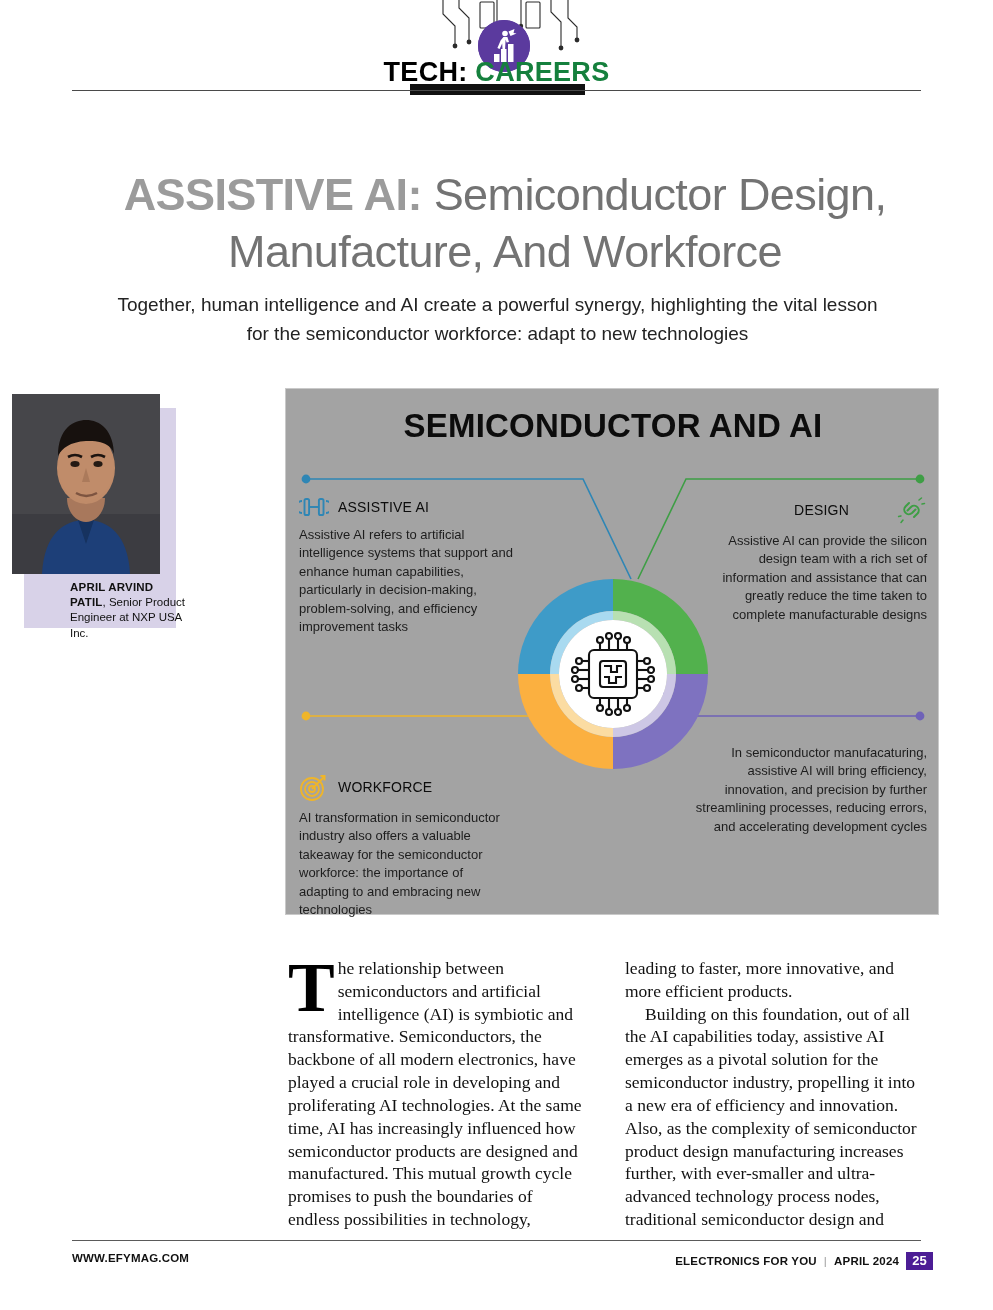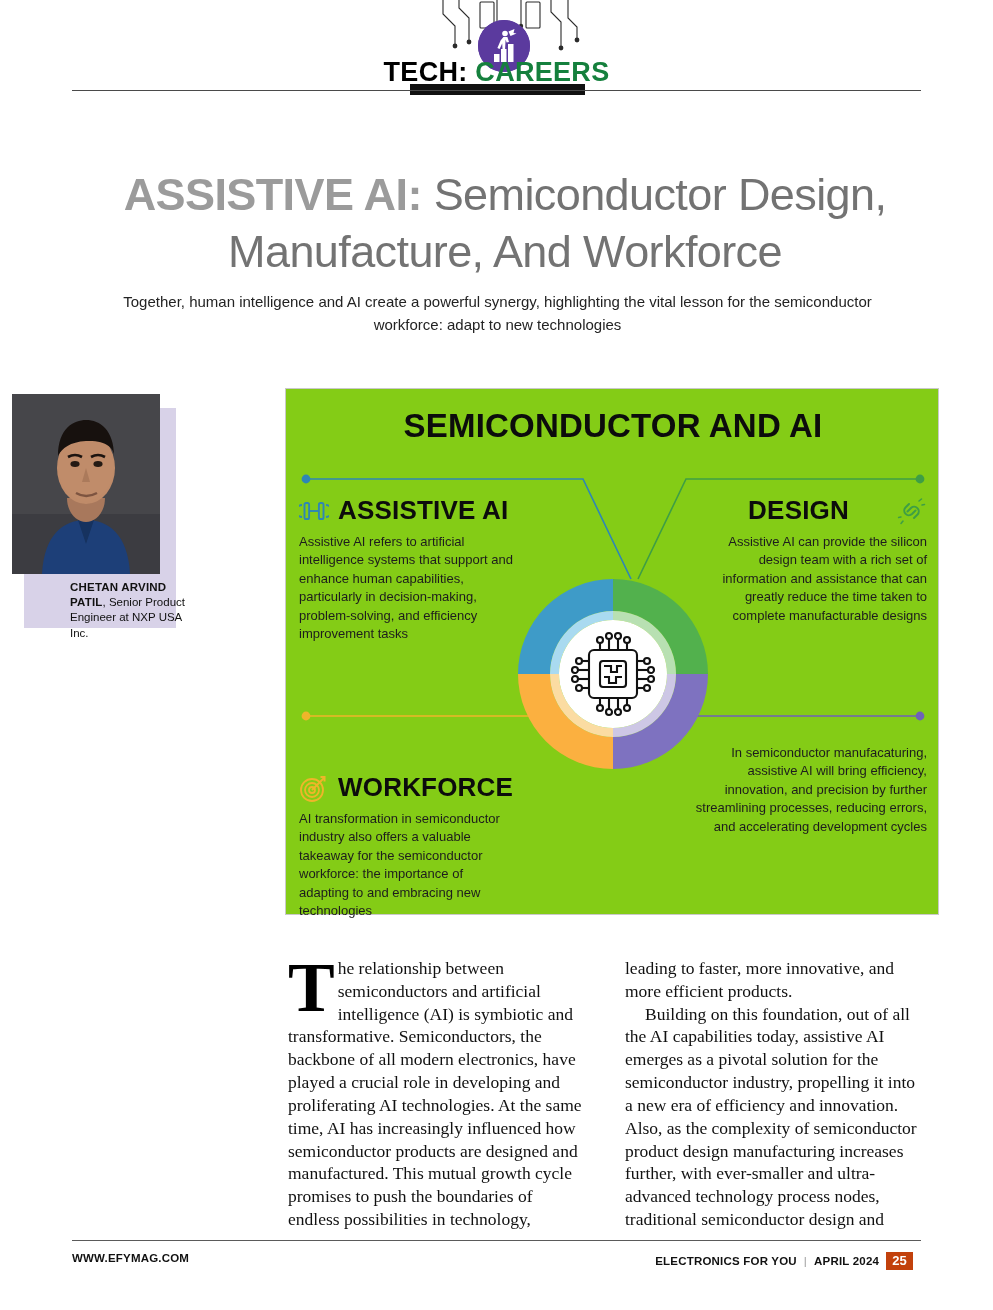--- a/index.html
+++ b/index.html
@@ -88,21 +88,21 @@
     font-weight: bold;
   }
   .headline .hl-black { color: #737373; }
 
   .deck {
     position: absolute;
     top: 290px;
     left: 115px;
     width: 765px;
     text-align: center;
-    font-size: 15px;
+    font-size: 19px;
     line-height: 1.55;
     color: #232323;
   }
 
   
   .author-wrap {
     position: absolute;
     top: 394px;
     left: 12px;
     width: 175px;
@@ -140,21 +140,21 @@
   }
 
   
   .info-card {
     position: absolute;
     top: 388px;
     left: 285px;
     width: 654px;
     height: 527px;
     border: 1px solid #c9c9c9;
-    background: #84cc16;
+    background: #a3a3a3;
     box-sizing: border-box;
     padding-left: 16px;
   }
   .info-title {
     position: absolute;
     top: 18px;
     left: 0;
     width: 654px;
     text-align: center;
     font-size: 33px;
@@ -173,22 +173,22 @@
     width: 215px;
   }
   .quad-head {
     display: flex;
     align-items: center;
     gap: 9px;
     margin-bottom: 7px;
   }
   .quad-head.right { justify-content: flex-end; gap: 48px; }
   .quad-title {
-    font-size: 26px;
-    font-weight: bold;
+    font-size: 14px;
+    font-weight: normal;
     letter-spacing: 0.2px;
     color: #0c0c0c;
     white-space: nowrap;
   }
   .quad-body {
     font-size: 13px;
     line-height: 1.42;
     color: #1d1d1d;
   }
   .q-tl { top: 106px; left: 13px; text-align: left; }
@@ -241,32 +241,32 @@
     top: 1252px;
     left: 72px;
     font-size: 11.5px;
     font-weight: bold;
     letter-spacing: 0.2px;
     color: #111;
   }
   .foot-right {
     position: absolute;
     top: 1252px;
-    right: 80px;
+    right: 60px;
     display: flex;
     align-items: center;
     gap: 7px;
     font-size: 11.5px;
     font-weight: bold;
     letter-spacing: 0.2px;
     color: #111;
   }
   .foot-sep { color: #9a9a9a; font-weight: normal; }
   .foot-page {
-    background: #c2410c;
+    background: #4c1d95;
     color: #fff;
     padding: 2px 6px 3px 6px;
     font-size: 13px;
     font-weight: bold;
     line-height: 1;
   }
 </style>
 </head>
 <body>
 
@@ -333,21 +333,21 @@
       <path d="M46 62 C46 34 62 26 74 26 C88 26 102 36 102 62 C102 54 94 46 74 47 C58 48 50 54 46 62 Z" fill="#17110e"></path>
       <ellipse cx="63" cy="70" rx="4.6" ry="3" fill="#241a14"></ellipse>
       <ellipse cx="86" cy="70" rx="4.6" ry="3" fill="#241a14"></ellipse>
       <path d="M56 63 Q63 59 70 63" stroke="#1c1410" stroke-width="2.6" fill="none"></path>
       <path d="M79 63 Q86 59 93 63" stroke="#1c1410" stroke-width="2.6" fill="none"></path>
       <path d="M74 74 L70 88 L78 88 Z" fill="#ab7a5b"></path>
       <path d="M64 99 Q74 105 85 99" stroke="#7d5440" stroke-width="2.4" fill="none"></path>
     </svg>
   </div>
   <div class="author-caption">
-    <span class="nm">CHETAN ARVIND PATIL</span><span>, Senior Product Engineer at NXP USA Inc.</span>
+    <span class="nm">APRIL ARVIND PATIL</span><span>, Senior Product Engineer at NXP USA Inc.</span>
   </div>
 </div>
 
 <div class="info-card">
 
   <div class="info-title">SEMICONDUCTOR AND AI</div>
 
   <svg class="info-svg" width="654" height="527" viewBox="0 0 654 527">
 
     <g fill="none" stroke-width="1.6">

